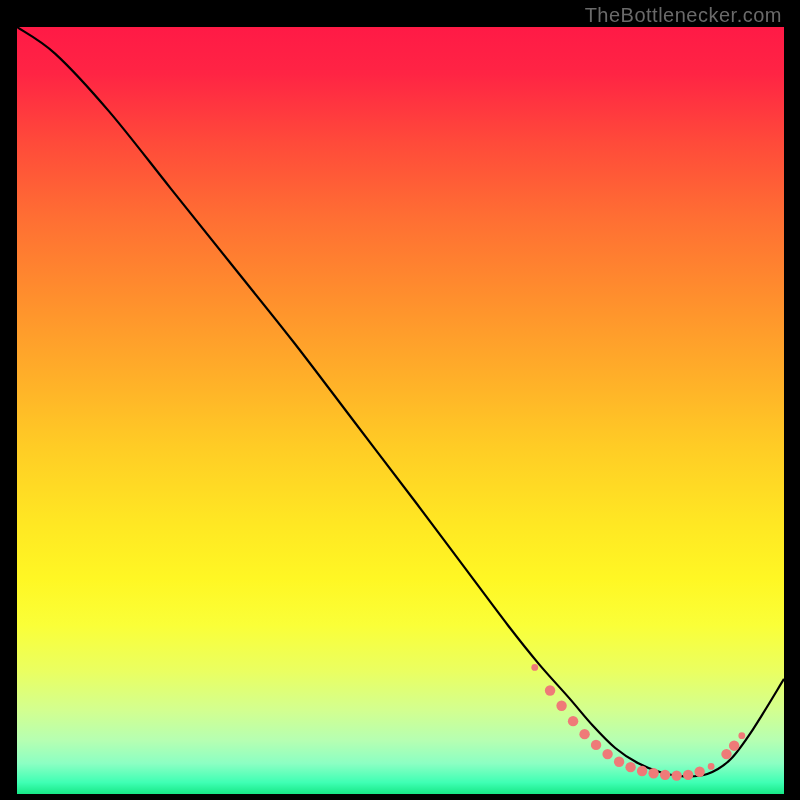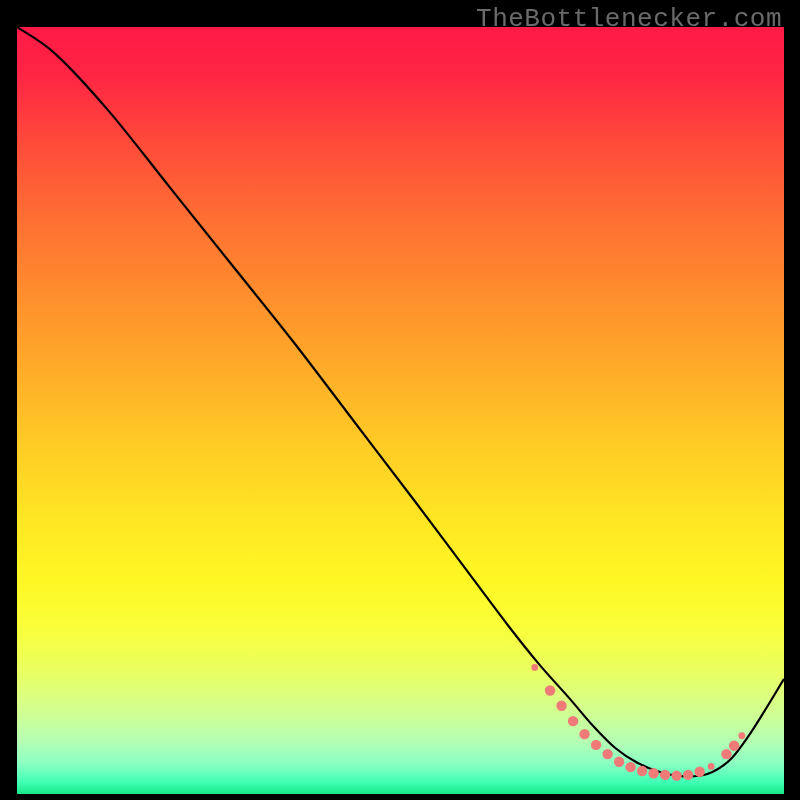--- a/index.html
+++ b/index.html
@@ -9,25 +9,24 @@
     width: 800px;
     height: 800px;
     position: relative;
     font-family: Arial, Helvetica, sans-serif;
   }
   .watermark {
     position: absolute;
     top: 4px;
     right: 18px;
     color: #6a6a6a;
-    font-size: 26px;
+    font-size: 20px;
     font-weight: 500;
     letter-spacing: 0.5px;
     z-index: 10;
-    font-family: Liberation Mono, monospace;
   }
   .plot {
     position: absolute;
     left: 17px;
     top: 27px;
     width: 767px;
     height: 767px;
   }
   .plot svg {
     display: block;

